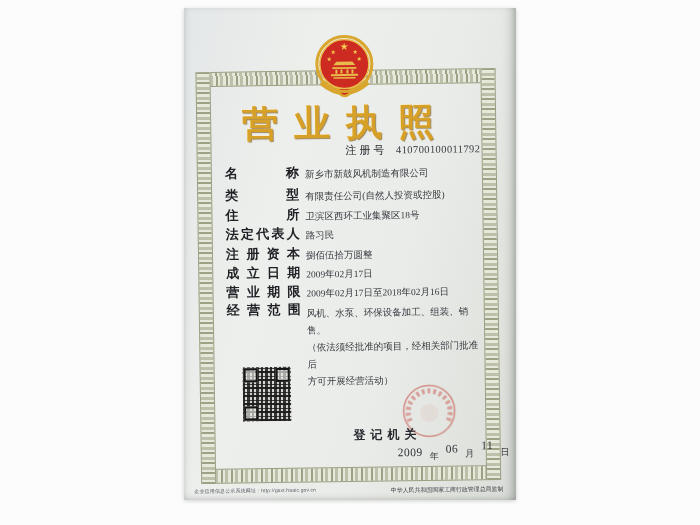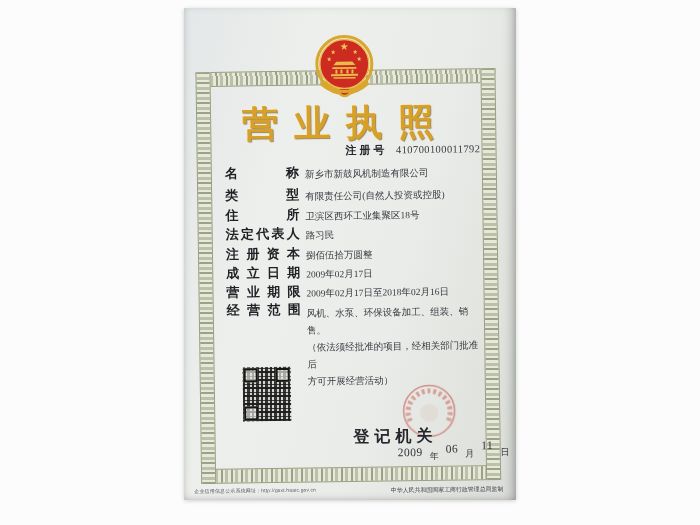--- a/index.html
+++ b/index.html
@@ -27,21 +27,21 @@
   .band.top{top:0;} .band.bottom{bottom:0;} .band.left{left:0;} .band.right{right:0;}
 
   
   .emblem{position:absolute;left:132px;top:24px;width:62px;height:76px;}
 
   
   .title{position:absolute;left:60px;top:91px;font-size:36px;font-weight:bold;
     letter-spacing:16px;color:#d7a128;white-space:nowrap;
     text-shadow:0.8px 1px 0.8px rgba(110,70,5,.6),-0.6px -0.6px 0.6px rgba(255,240,195,.9);}
   .regline{position:absolute;left:163px;top:132px;white-space:nowrap;}
-  .regline .lbl{font-weight:bold;font-size:11px;color:#26262c;letter-spacing:3px;}
+  .regline .lbl{font-weight:normal;font-size:11px;color:#26262c;letter-spacing:3px;}
   .regline .num{font-family:"Liberation Serif",serif;font-size:10.5px;color:#3b3b43;letter-spacing:.4px;margin-left:4px;}
 
   
   .row{position:absolute;left:42px;display:flex;align-items:flex-start;}
   .row-label{width:74px;flex:none;font-size:13px;font-weight:bold;color:#1f1f24;
     text-align:justify;text-align-last:justify;line-height:1.1;}
   .row-value{margin-left:6px;padding-top:2.5px;width:180px;
     font-family:"Liberation Serif",serif;font-size:9.5px;color:#38383f;line-height:1.35;}
   .scope-line{font-family:"Liberation Serif",serif;font-size:9.5px;color:#38383f;line-height:1.8;}
   .r0{top:157px}.r1{top:179px}.r2{top:199px}.r3{top:218px}
@@ -50,21 +50,21 @@
   
   .qr{position:absolute;left:57px;top:358px;width:48px;height:54px;background-color:#d9d9d4;
     background-image:
       repeating-linear-gradient(0deg,rgba(28,28,28,.95) 0 2px,rgba(28,28,28,0) 2px 4px,rgba(28,28,28,.8) 4px 5px,rgba(28,28,28,0) 5px 8px),
       repeating-linear-gradient(90deg,#2e2e2e 0 2px,#d8d8d2 2px 4px,#353535 4px 7px,#cfcfc8 7px 9px);}
   .qr-finder{position:absolute;width:10px;height:10px;border:2px solid #161616;background:rgba(235,235,230,.65);}
   .qr-finder.tl{left:1px;top:1px}.qr-finder.tr{right:1px;top:1px}.qr-finder.bl{left:1px;bottom:1px}
 
   
   .seal{position:absolute;left:215px;top:376px;width:56px;height:56px;opacity:.5;filter:blur(.4px);}
-  .issuer{position:absolute;left:167px;top:419px;font-size:16px;font-weight:bold;
+  .issuer{position:absolute;left:167px;top:419px;font-size:12px;font-weight:bold;
     color:#26262c;letter-spacing:5px;white-space:nowrap;}
   .date-line{position:absolute;left:211px;top:434px;white-space:nowrap;
     font-family:"Liberation Serif",serif;color:#33333a;}
   .date-line span{position:relative;display:inline-block;}
   .dnum{font-size:11.5px;letter-spacing:.5px;}
   .du{font-size:9px;margin:0 3px;}
   .dy{top:1px}.u1{top:4px}.dm{top:-2px}.u2{top:2px}.dd{top:-5px}.u3{top:1px}
 
   
   .footer-left{position:absolute;left:7px;top:478px;font-size:8px;color:#53535e;

